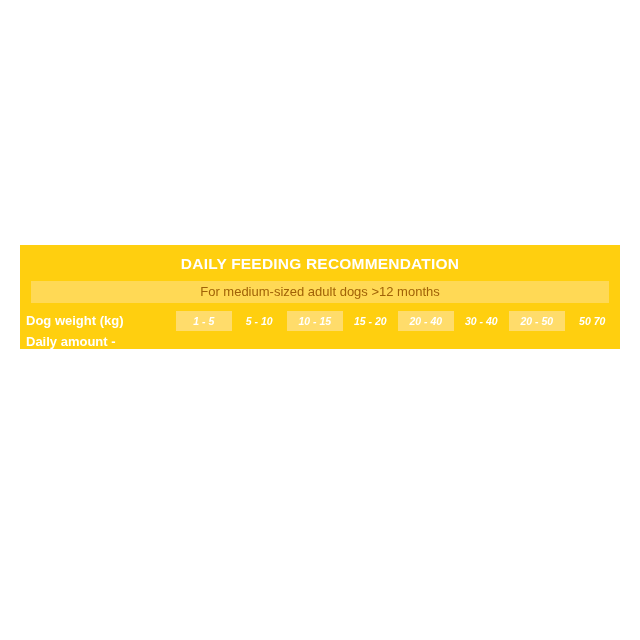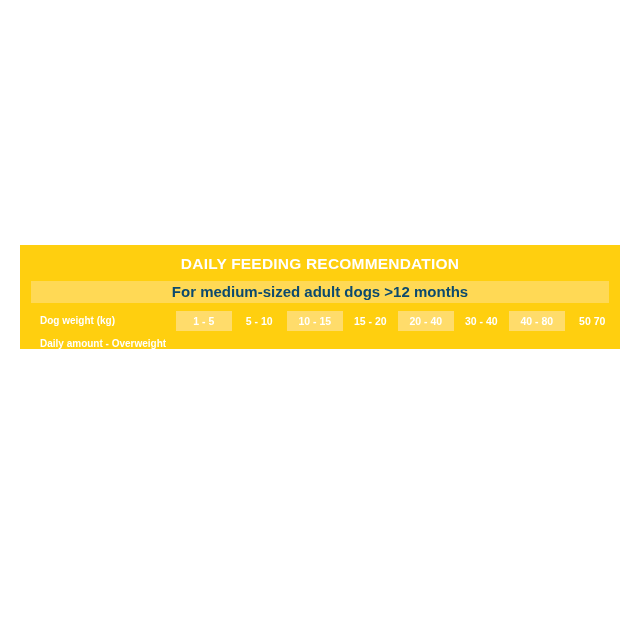--- a/index.html
+++ b/index.html
@@ -37,66 +37,67 @@
 
   .panel-subtitle-bar {
     margin: 9px 11px 0 11px;
     height: 22px;
     background: #ffd955;
     display: flex;
     align-items: center;
     justify-content: center;
   }
   .panel-subtitle {
-    color: #0c4a6e;
-    font-size: 15px;
-    font-weight: bold;
+    color: #a16207;
+    font-size: 13px;
+    font-weight: normal;
     line-height: 1;
   }
 
   .table {
     margin-top: 8px;
     padding: 0 0 0 0;
   }
 
   .table-row {
     display: flex;
     align-items: stretch;
     height: 20px;
     margin-bottom: 8px;
   }
   .table-row:last-child { margin-bottom: 0; gap: 24px; }
 
   .row-label {
     width: 156px;
     flex: 0 0 156px;
-    padding-left: 20px;
+    padding-left: 6px;
     display: flex;
     align-items: center;
     color: #ffffff;
-    font-size: 10px;
+    font-size: 13px;
     font-weight: bold;
     box-sizing: border-box;
   }
 
   .cells {
     display: flex;
     flex: 1 1 auto;
   }
 
   .cell {
     flex: 1 1 0;
     display: flex;
     align-items: center;
     justify-content: center;
     color: #ffffff;
     font-size: 10.5px;
     font-weight: bold;
     background: transparent;
     box-sizing: border-box;
+    font-style: italic;
   }
   .cell.alt {
     background: #ffdc6b;
   }
 </style>
 </head>
 <body>
 
 <div id="feeding-panel">
 
@@ -110,21 +111,21 @@
 
     <div class="table-row">
       <div class="row-label">Dog weight (kg)</div>
       <div class="cells">
         <div class="cell alt">1 - 5</div>
         <div class="cell">5 - 10</div>
         <div class="cell alt">10 - 15</div>
         <div class="cell">15 - 20</div>
         <div class="cell alt">20 - 40</div>
         <div class="cell">30 - 40</div>
-        <div class="cell alt">40 - 80</div>
+        <div class="cell alt">20 - 50</div>
         <div class="cell">50 70</div>
       </div>
     </div>
 
 
     <div class="table-row">
       <div class="row-label">Daily amount - Overweight (g)</div>
     </div>
 
   </div>

